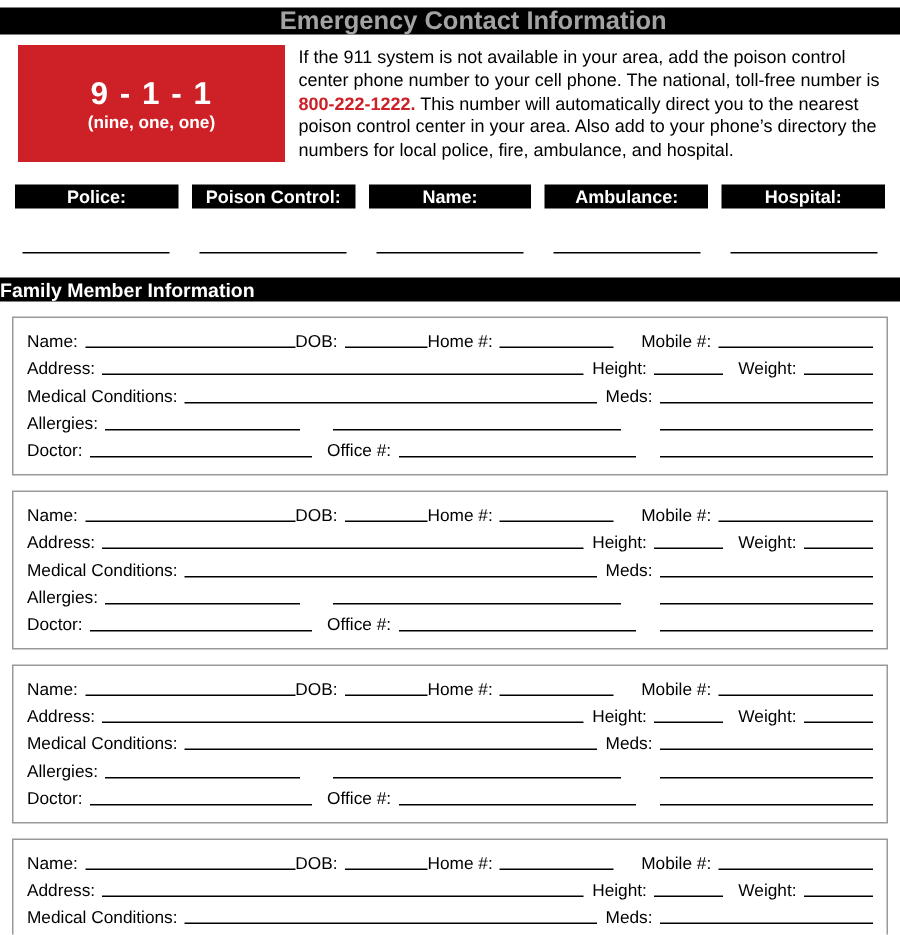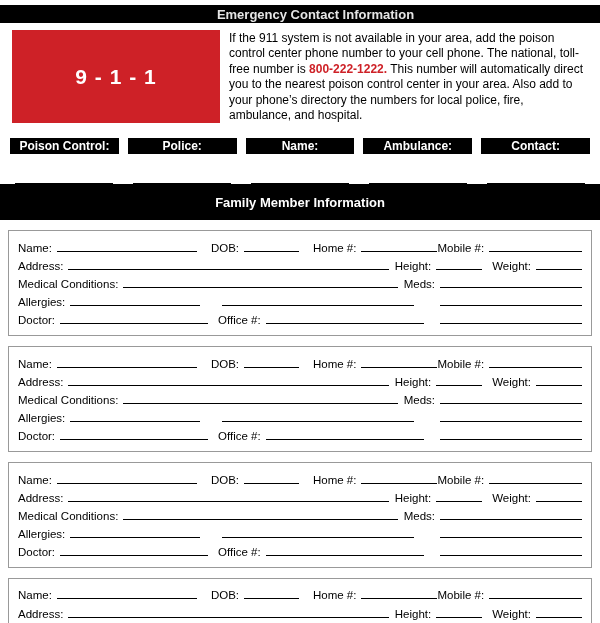--- a/index.html
+++ b/index.html
@@ -7,25 +7,25 @@
   html,body { margin:0; padding:0; }
   body {
     width:600px; height:623px; overflow:hidden;
     background:#ffffff; color:#000;
     font-family:"Liberation Sans", sans-serif;
   }
   .top-bar {
     margin-top:5px; height:18px; background:var(--bar);
     display:flex; align-items:center; justify-content:center;
   }
-  .top-bar span { color:#e5e5e5; font-weight:bold; font-size:13px;margin-left:31px; }
+  .top-bar span { color:#a3a3a3; font-weight:bold; font-size:17px;margin-left:31px; }
 
   .intro-section { display:flex; gap:9px; margin:7px 12px 0 12px; }
   .red-box {
-    width:208px; min-height:67px; background:var(--red); color:#fff;
+    width:178px; min-height:67px; background:var(--red); color:#fff;
     display:flex; flex-direction:column; justify-content:center;
     text-align:center; padding:4px 2px; flex:none;
   }
   .red-number { font-size:21px; font-weight:bold; line-height:25px; letter-spacing:1px; }
   .red-sub { font-size:11.5px; font-weight:bold; line-height:14px; }
   .red-label { font-size:13px; font-weight:bold; line-height:16px; }
   .intro-text { flex:1; font-size:12px; line-height:15.4px; padding-top:1px; }
   .phone { color:var(--red); font-weight:bold; }
 
   .contact-bars { display:flex; gap:9px; margin:15px 10px 0 10px; }
@@ -33,67 +33,68 @@
     flex:1; height:16px; background:var(--bar);
     display:flex; align-items:center; justify-content:center;
   }
   .contact-bar span { color:#fff; font-weight:bold; font-size:12px; }
 
   .contact-blanks { display:flex; gap:9px; margin:29px 10px 0 10px; }
   .contact-blank-cell { flex:1; display:flex; justify-content:center; }
   .contact-blank-cell .f-line { width:90%; margin:0; }
 
   .family-bar {
-    height:36px; background:var(--bar);
-    display:flex; align-items:center; justify-content:center;
+    margin-top:16px; height:16px; background:var(--bar);
+    display:flex; align-items:center; justify-content:flex-start;
   }
   .family-bar span { color:#fff; font-weight:bold; font-size:13px; }
 
   .member-box {
     margin:10px 8px 0 8px; border:1px solid var(--box-border);
     padding:5px 9px 8px 9px;
   }
   .member-row { display:flex; align-items:flex-end; height:18.2px; }
   .f-label { font-size:11.5px; line-height:14px; white-space:nowrap;text-align:right; }
   .f-line { border-bottom:1.4px solid #000; margin-left:5px; margin-bottom:3px; height:0; flex:none; }
   .flex1 { flex:1 1 auto; }
   .mla { margin-left:auto; }
   .w140{width:140px} .w55{width:55px} .w76{width:76px} .w46{width:46px}
   .w130{width:130px} .w192{width:192px} .w142{width:142px} .w148{width:148px} .w158{width:158px}
-  .ml6{margin-left:6px} .ml10{margin-left:10px} .ml14{margin-left:14px} .ml18{} .ml22{margin-left:22px}
+  .ml6{margin-left:6px} .ml10{margin-left:10px} .ml14{} .ml18{margin-left:18px} .ml22{margin-left:22px}
 </style>
 </head>
 <body>
 
 <div class="top-bar">
   <span>Emergency Contact Information</span>
 </div>
 
 <div class="intro-section">
   <div class="red-box">
     <div class="red-number">9 - 1 - 1</div>
+    <div class="red-sub">(nine, one, one)</div>
   </div>
   <div class="intro-text"><span>If the 911 system is not available in your area, add the poison control center phone number to your cell phone. The national, toll-free number is </span><span class="phone">800-222-1222.</span><span> This number will automatically direct you to the nearest poison control center in your area. Also add to your phone’s directory the numbers for local police, fire, ambulance, and hospital.</span></div>
 </div>
 
 <div class="contact-bars">
   <div class="contact-bar">
+    <span>Police:</span>
+  </div>
+  <div class="contact-bar">
     <span>Poison Control:</span>
   </div>
   <div class="contact-bar">
-    <span>Police:</span>
-  </div>
-  <div class="contact-bar">
     <span>Name:</span>
   </div>
   <div class="contact-bar">
     <span>Ambulance:</span>
   </div>
   <div class="contact-bar">
-    <span>Contact:</span>
+    <span>Hospital:</span>
   </div>
 </div>
 
 <div class="contact-blanks">
   <div class="contact-blank-cell">
       <span class="f-line"></span>
     </div>
   <div class="contact-blank-cell">
       <span class="f-line"></span>
     </div>

